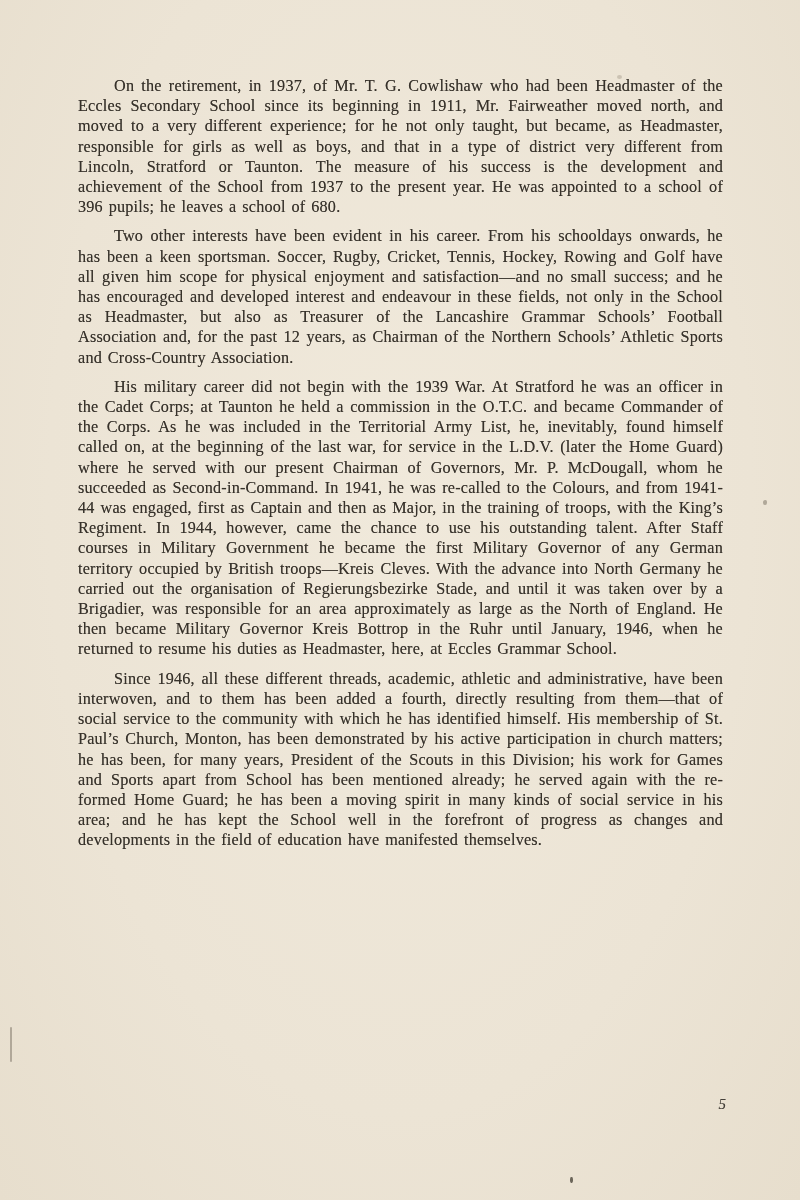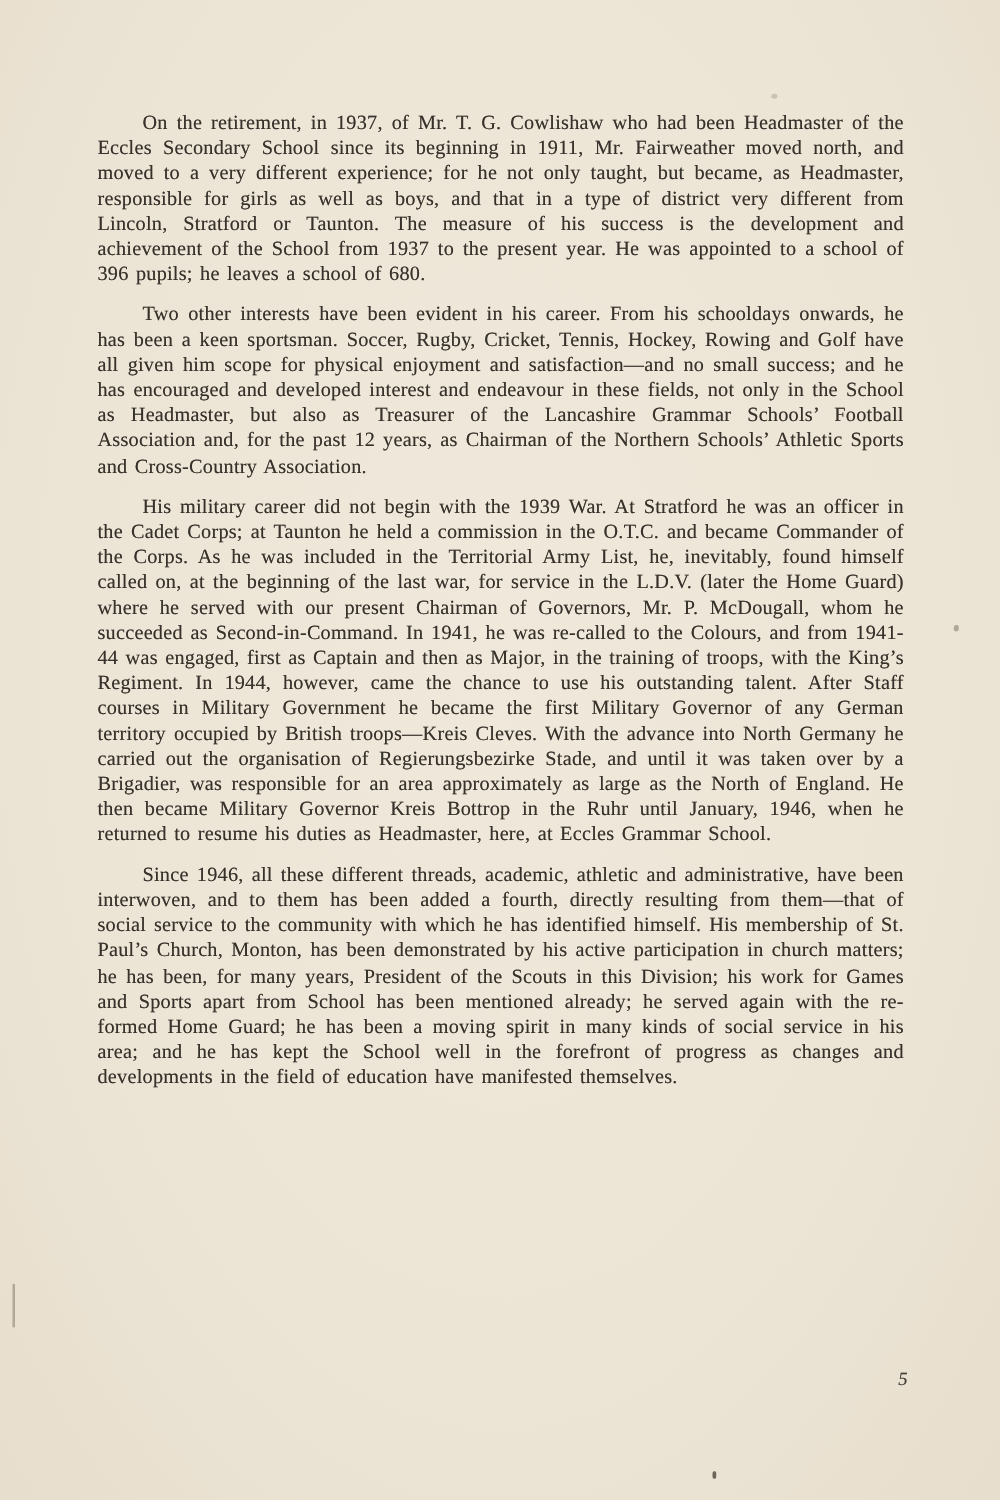--- a/index.html
+++ b/index.html
@@ -19,21 +19,21 @@
     overflow:hidden;
     box-sizing:border-box;
   }
   .text-block{
     position:absolute;
     left:78px; top:76px;
     width:645px;
     color:var(--ink);
   }
   .text-block p{
-    margin:12px 0 9px 0;
+    margin:0 0 9px 0;
     font-size:16.2px;
     line-height:20.2px;
     text-align:justify;
     text-indent:36px;
     word-spacing:0.10em;
     letter-spacing:0.012em;
     text-shadow:0 0 0.45px rgba(54,49,42,0.55);
   }
   .page-number{
     position:absolute;

